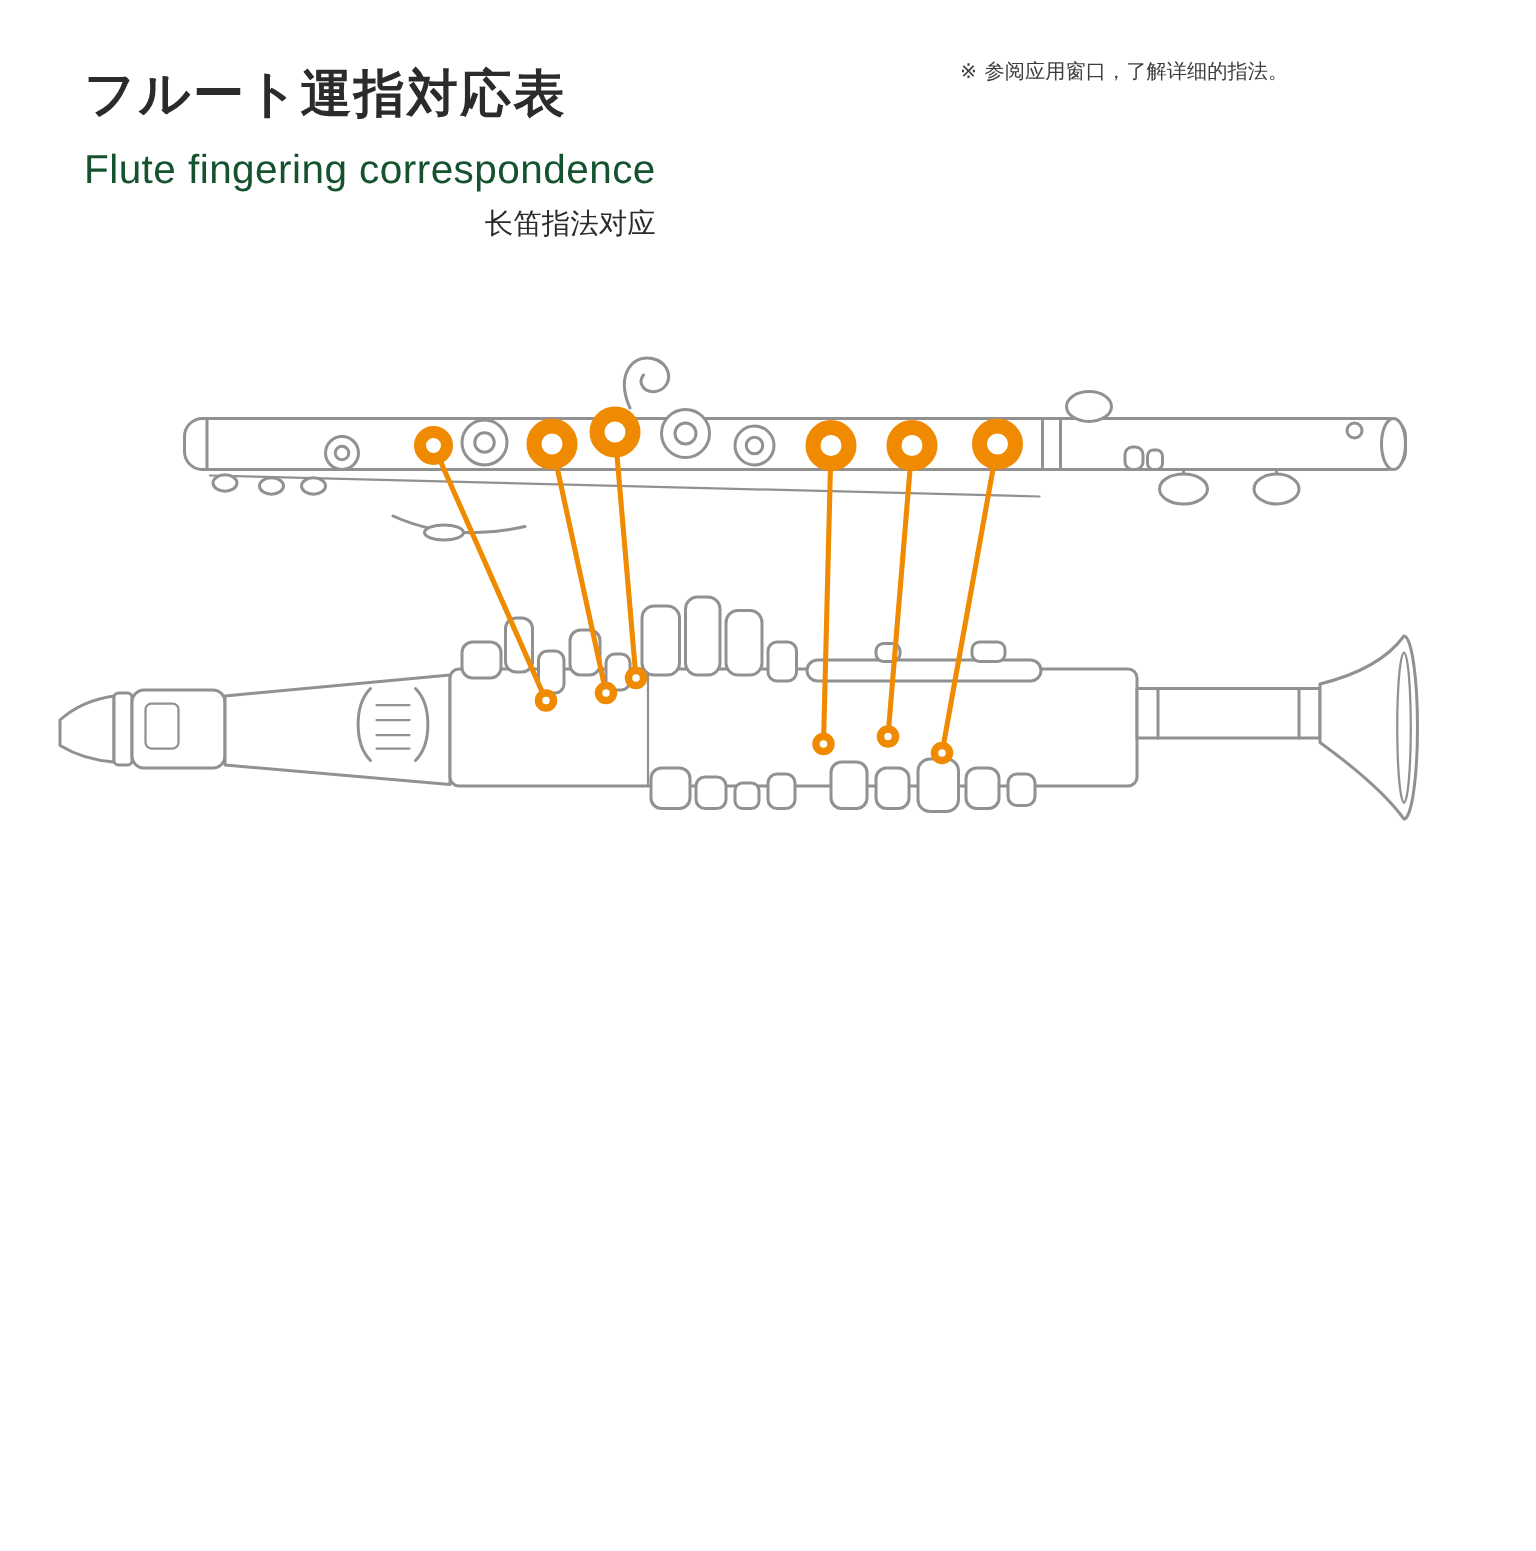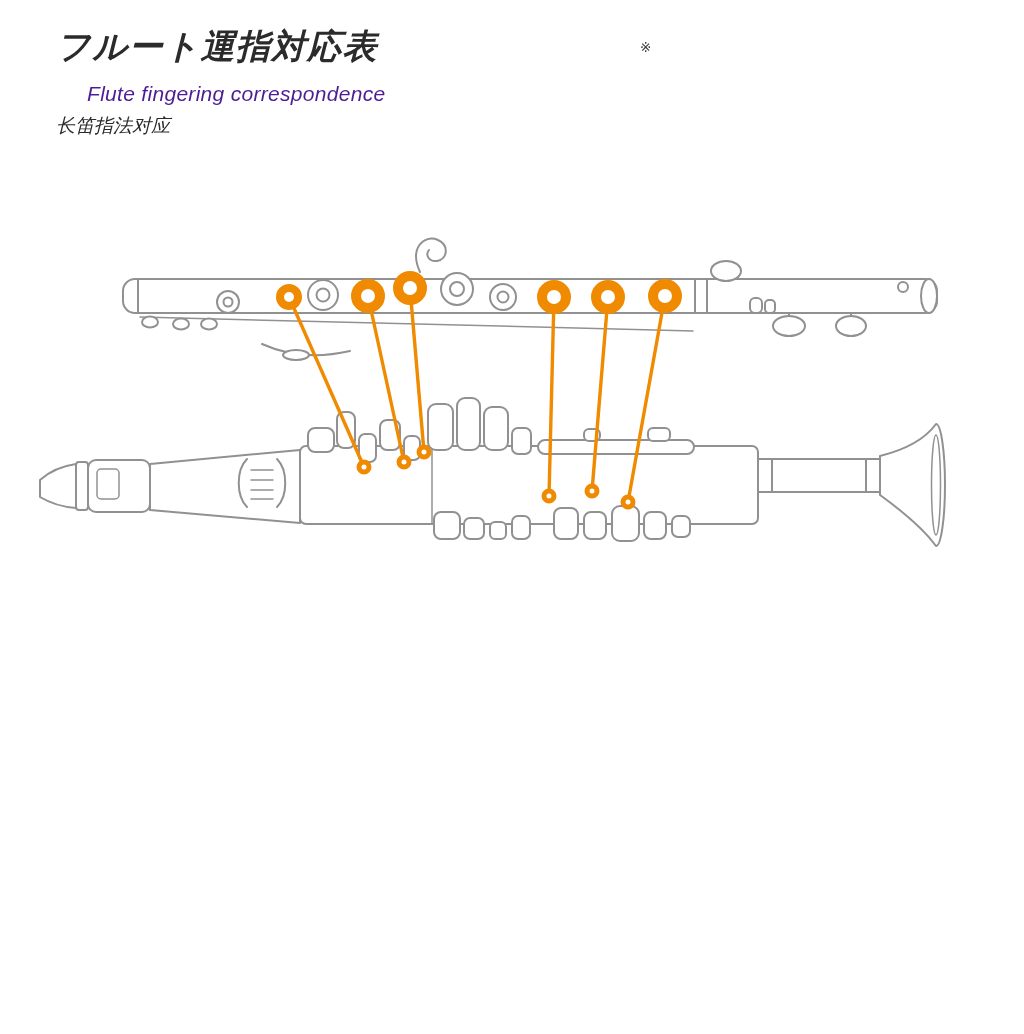--- a/index.html
+++ b/index.html
@@ -3,26 +3,26 @@
 <meta charset="utf-8">
 <title>フルート運指対応表</title>
 <style>
   html,body{margin:0;padding:0;}
   body{
     width:1024px;height:1034px;position:relative;overflow:hidden;
     background:#ffffff;
     font-family:"Liberation Sans","DejaVu Sans",sans-serif;
     color:#2b2b2b;
   }
-  .title-block{position:absolute;left:56px;top:24px;font-style:italic;}
+  .title-block{position:absolute;left:56px;top:40px;}
   .title-block h1{
     margin:0;font-size:34px;font-weight:700;letter-spacing:1.5px;color:#2b2b2b;
   }
-  .subtitle-en{font-size:21px;margin-top:12px;color:#4c1d95;letter-spacing:.3px;margin-left:31px;}
-  .subtitle-zh{font-size:19px;margin-top:7px;color:#2b2b2b;}
+  .subtitle-en{font-size:27px;margin-top:12px;color:#14532d;letter-spacing:.3px;}
+  .subtitle-zh{font-size:19px;margin-top:7px;color:#2b2b2b;text-align:right;}
   .note-block{
     position:absolute;left:640px;top:38px;display:flex;gap:5px;
     font-size:13.5px;line-height:1.5;color:#3d3d3d;
   }
   .note-marker{flex:0 0 auto;}
   .note-lines div{white-space:nowrap;}
   svg.diagram{position:absolute;left:0;top:0;}
   .lineart{stroke:#919191;fill:#ffffff;stroke-width:2;stroke-linejoin:round;stroke-linecap:round;}
   .lineart .nf{fill:none;}
   .lineart .thin{stroke-width:1.5;}
@@ -32,20 +32,21 @@
 
 <div class="title-block">
   <h1>フルート運指対応表</h1>
   <div class="subtitle-en">Flute fingering correspondence</div>
   <div class="subtitle-zh">长笛指法对应</div>
 </div>
 
 <div class="note-block">
   <span class="note-marker">※</span>
   <div class="note-lines">
+    <div>参阅应用窗口，了解详细的指法。</div>
   </div>
 </div>
 
 <svg class="diagram" width="1024" height="1034" viewBox="0 0 1024 1034">
 
   <g class="lineart">
     <rect x="123" y="279" width="814" height="34" rx="12"></rect>
     <ellipse cx="929" cy="296" rx="8" ry="17"></ellipse>
     <line x1="138" y1="279" x2="138" y2="313"></line>
     <line x1="695" y1="279" x2="695" y2="313"></line>

